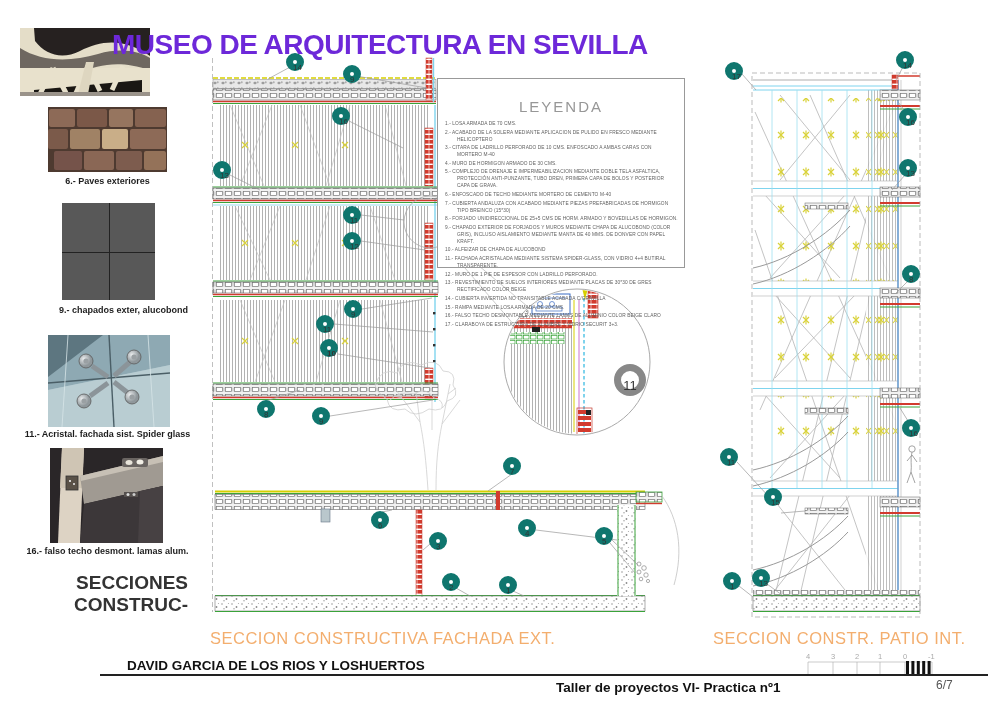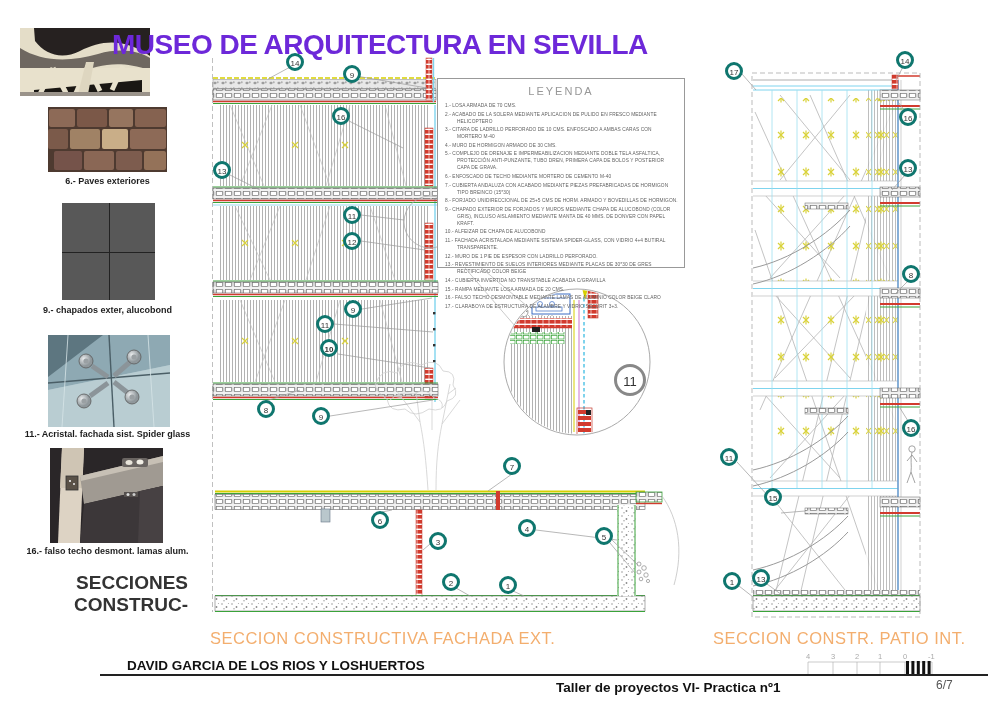--- a/index.html
+++ b/index.html
@@ -22,39 +22,39 @@
   #sections-title{
     left:38px;top:572px;width:150px;text-align:right;z-index:2;
     font-size:19px;font-weight:bold;color:#333;line-height:1.15;
   }
   
   #legend-box{
     left:437px;top:78px;width:248px;height:190px;background:#fff;
     border:1px solid #999;z-index:3;box-sizing:border-box;
   }
   #legend-title{
-    text-align:center;margin-top:6px;font-size:11px;color:#979797;letter-spacing:2px;
+    text-align:center;margin-top:19px;font-size:15px;color:#979797;letter-spacing:2px;
   }
   #legend-items{margin:6px 6px 0 7px;}
   .legend-item{
     font-size:4.8px;line-height:1.45;color:#5f5f5f;margin-bottom:1.7px;
     padding-left:12px;text-indent:-12px;letter-spacing:0.1px;
   }
   
   #facade-svg{left:180px;top:50px;z-index:1;}
   #patio-svg{left:720px;top:50px;z-index:1;}
   .drawing-title{
     font-size:16.5px;color:#f3ae6e;z-index:5;white-space:nowrap;letter-spacing:0.5px;
   }
   #facade-title{left:210px;top:629px;}
   #patio-title{left:713px;top:629px;}
   
   #callouts-layer{left:0;top:0;width:1000px;height:722px;z-index:4;pointer-events:none;}
   .bubble{
-    position:absolute;width:18px;height:18px;border:3px solid #0f766e;border-radius:50%;
+    position:absolute;width:18px;height:18px;border:7px solid #0f766e;border-radius:50%;
     background:#fff;font-size:8px;line-height:16px;text-align:center;color:#333;
     box-sizing:border-box;
   }
   .bubble-lg{width:32px;height:32px;font-size:13px;line-height:30px;border-color:#888;}
   
   #author-name{left:127px;top:658px;font-size:13.5px;font-weight:bold;color:#111;z-index:5;}
   #footer-rule{left:100px;top:674px;width:888px;height:1.5px;background:#222;z-index:5;}
   #course-title{left:556px;top:680px;font-size:13.5px;font-weight:bold;color:#111;z-index:5;}
   #page-number{left:936px;top:678px;font-size:12px;color:#555;z-index:5;}
   #scale-bar{left:798px;top:648px;z-index:5;}
@@ -97,21 +97,21 @@
     <rect x="68" y="44" width="26" height="19" rx="2" fill="#7d5c4e"></rect>
       <rect x="96" y="44" width="22" height="19" rx="2" fill="#947259"></rect>
   </g>
 </svg>
 <div class="abs photo-label" style="left:30px;top:176px;width:155px">6.- Paves exteriores</div>
 
 <div class="abs photo-card" style="left:62px;top:203px;width:93px;height:97px;background:#585858">
   <div style="position:absolute;left:50%;top:0;width:1px;height:100%;background:#222"></div>
   <div style="position:absolute;top:50%;left:0;height:1px;width:100%;background:#222"></div>
 </div>
-<div class="abs photo-label" style="left:25px;top:305px;width:165px">9.- chapados exter, alucobond</div>
+<div class="abs photo-label" style="left:41px;top:305px;width:165px">9.- chapados exter, alucobond</div>
 
 <svg class="abs photo-card" style="left:48px;top:335px" width="122" height="92" viewBox="0 0 122 92">
   <defs>
     <radialGradient id="metal" cx="35%" cy="35%">
         <stop offset="0%" stop-color="#eceeef"></stop>
         <stop offset="100%" stop-color="#8f979b"></stop>
       </radialGradient>
   </defs>
   <rect width="122" height="92" fill="#a8bfc7"></rect>
   <polygon points="0,0 122,0 122,30 0,55" fill="#8ea9b3"></polygon>

